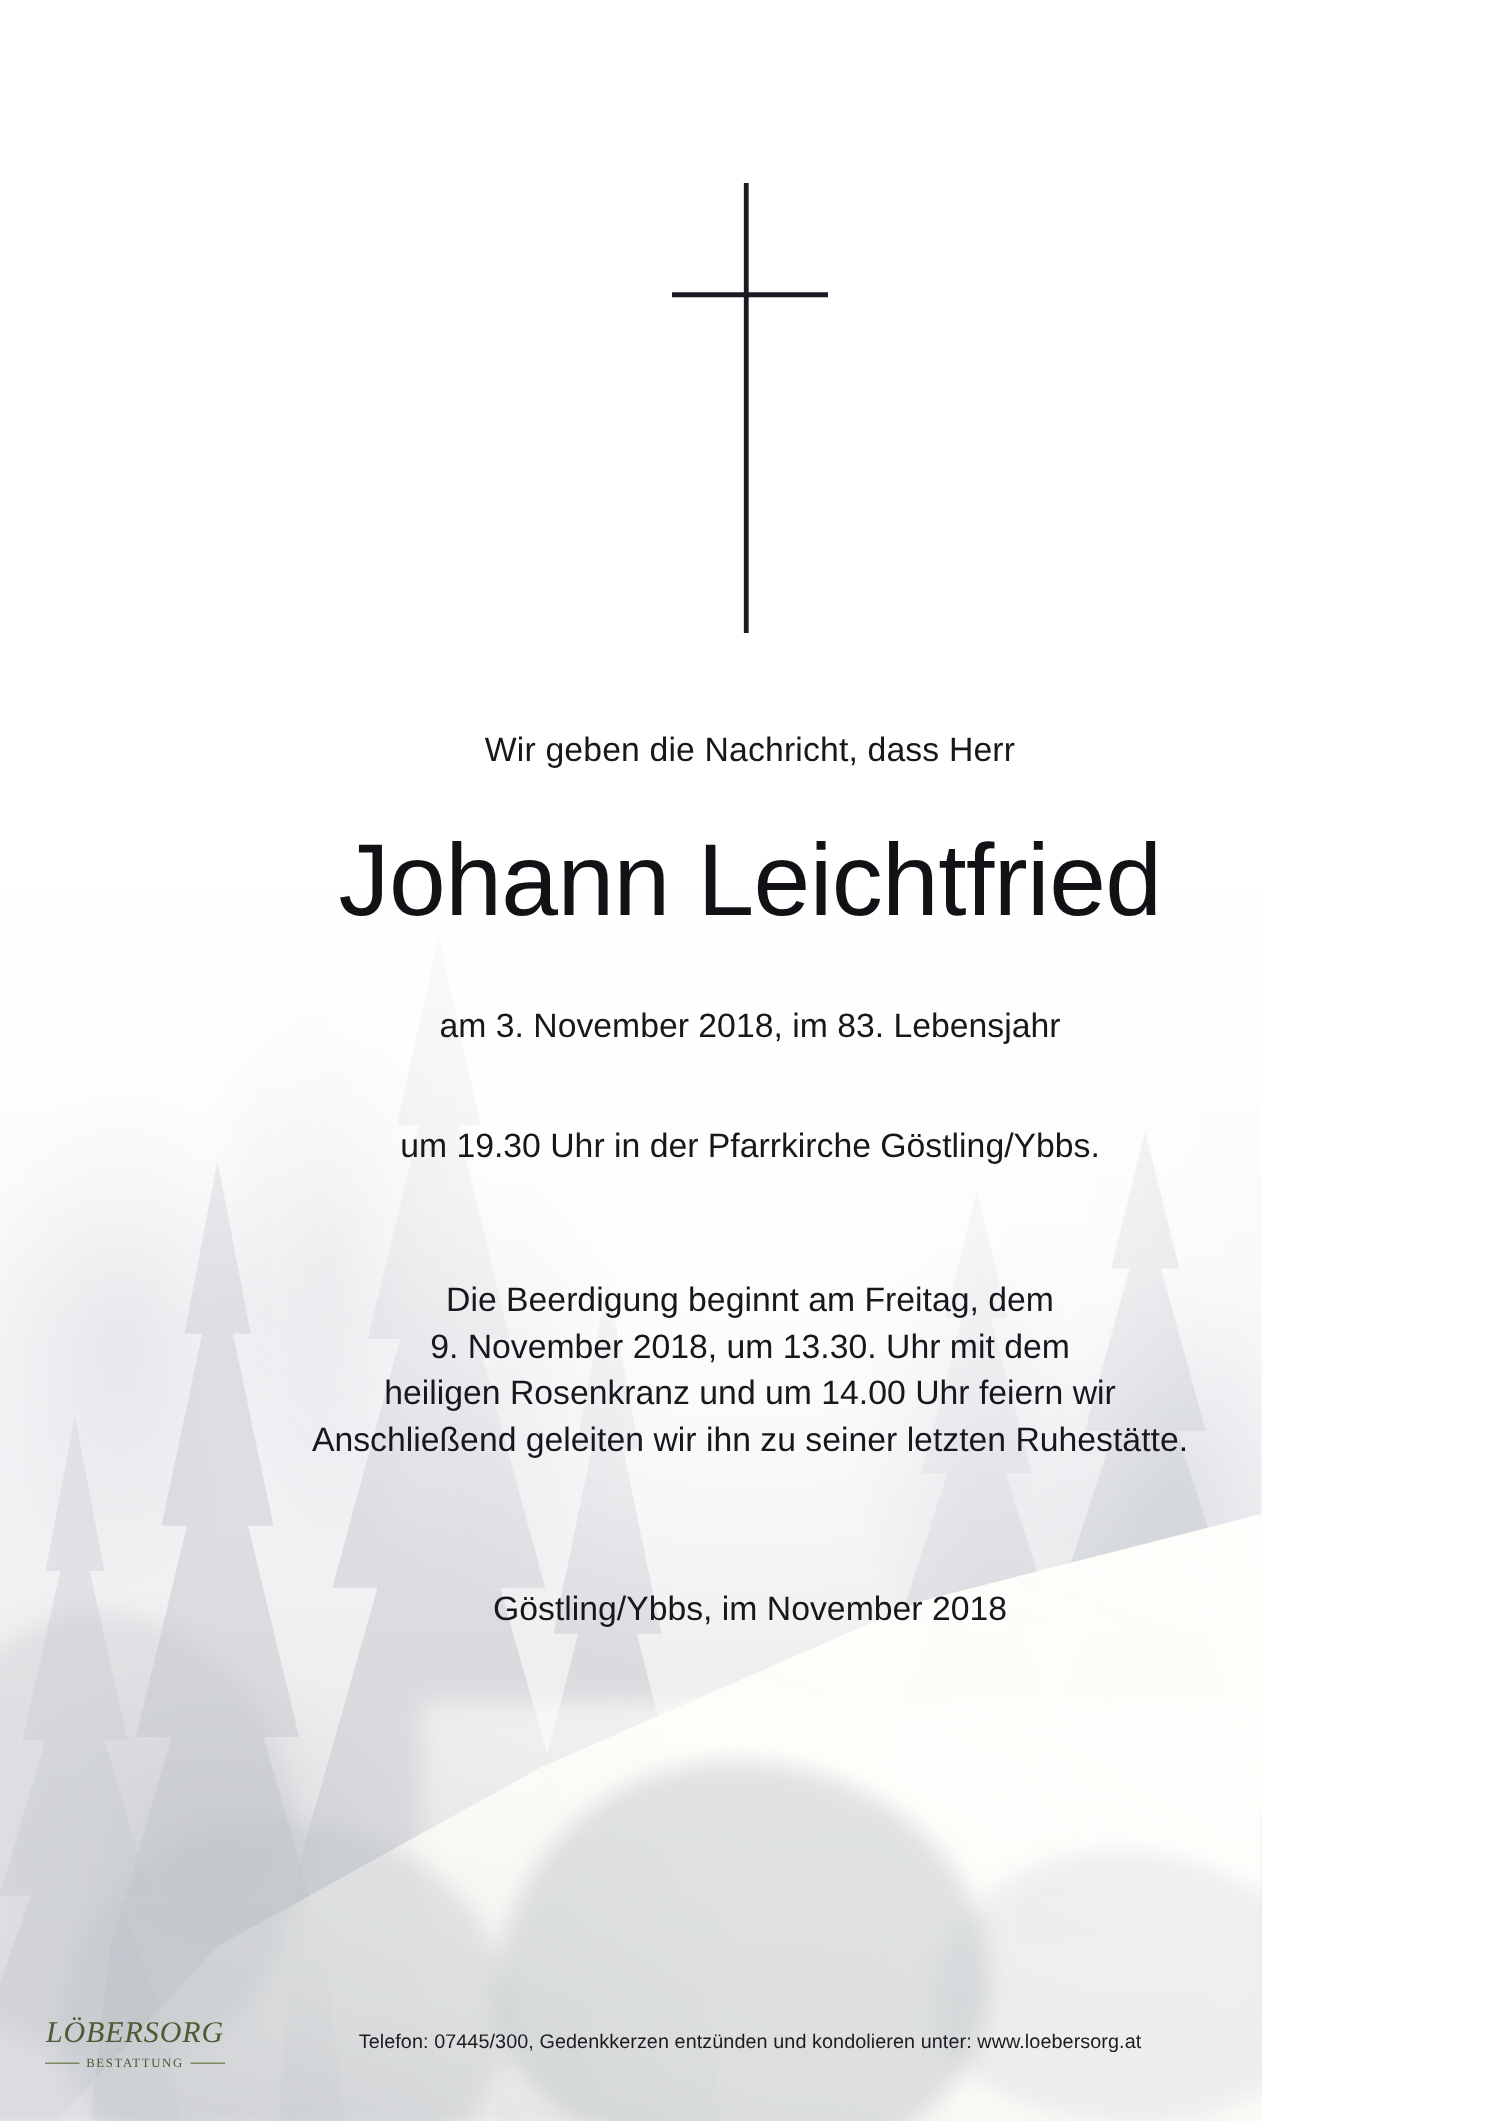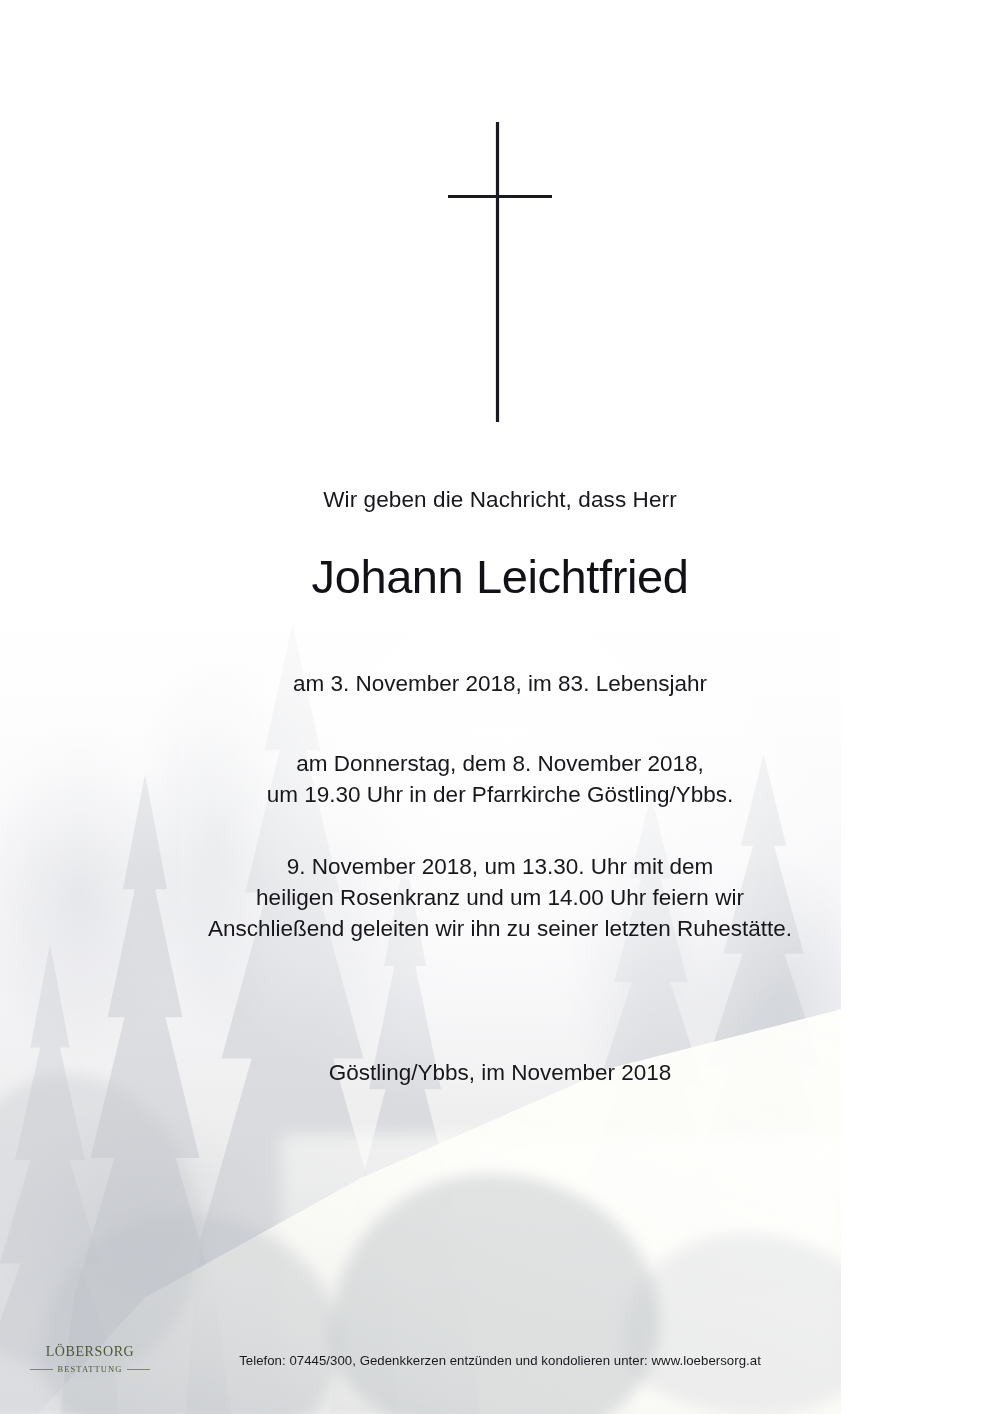--- a/index.html
+++ b/index.html
@@ -168,21 +168,21 @@
     width: 1000px;
     font-size: 22.5px;
     letter-spacing: .1px;
     font-weight: 400;
   }
 
   .name {
     position: absolute;
     top: 552px;
     width: 1000px;
-    font-size: 47px;
+    font-size: 68px;
     font-weight: 300;
     letter-spacing: -0.4px;
     line-height: 1.05;
     color: #111116;
   }
 
   .para {
     position: absolute;
     width: 1000px;
     font-size: 22.5px;
@@ -209,25 +209,26 @@
   .logo {
     position: absolute;
     left: 30px;
     top: 1345px;
     width: 120px;
     text-align: center;
     color: #4d5a33;
     font-family: "Liberation Serif", serif;
   }
   .logo-word {
-    font-size: 14px;
+    font-size: 20px;
     letter-spacing: .6px;
     line-height: 1;
     white-space: nowrap;
     font-weight: 400;
+    font-style: italic;
   }
   .logo-sub-wrap {
     display: flex;
     align-items: center;
     justify-content: center;
     gap: 4px;
     margin-top: 5px;
   }
   .logo-rule {
     flex: 1 1 auto;
@@ -276,25 +277,25 @@
 
     <div class="intro">Wir geben die Nachricht, dass Herr</div>
 
     <div class="name">Johann Leichtfried</div>
 
     <div class="para p1">
       <div>am 3. November 2018, im 83. Lebensjahr</div>
     </div>
 
     <div class="para p2">
-      <div>am Donnerstag, dem 8. November 2018,</div>
       <div>um 19.30 Uhr in der Pfarrkirche Göstling/Ybbs.</div>
     </div>
 
     <div class="para p3">
+      <div>Die Beerdigung beginnt am Freitag, dem</div>
       <div>9. November 2018, um 13.30. Uhr mit dem</div>
       <div>heiligen Rosenkranz und um 14.00 Uhr feiern wir</div>
       <div>Anschließend geleiten wir ihn zu seiner letzten Ruhestätte.</div>
     </div>
 
     <div class="para place">Göstling/Ybbs, im November 2018</div>
 
   </div>
 
   <div class="footer-line">Telefon: 07445/300, Gedenkkerzen entzünden und kondolieren unter: www.loebersorg.at</div>

